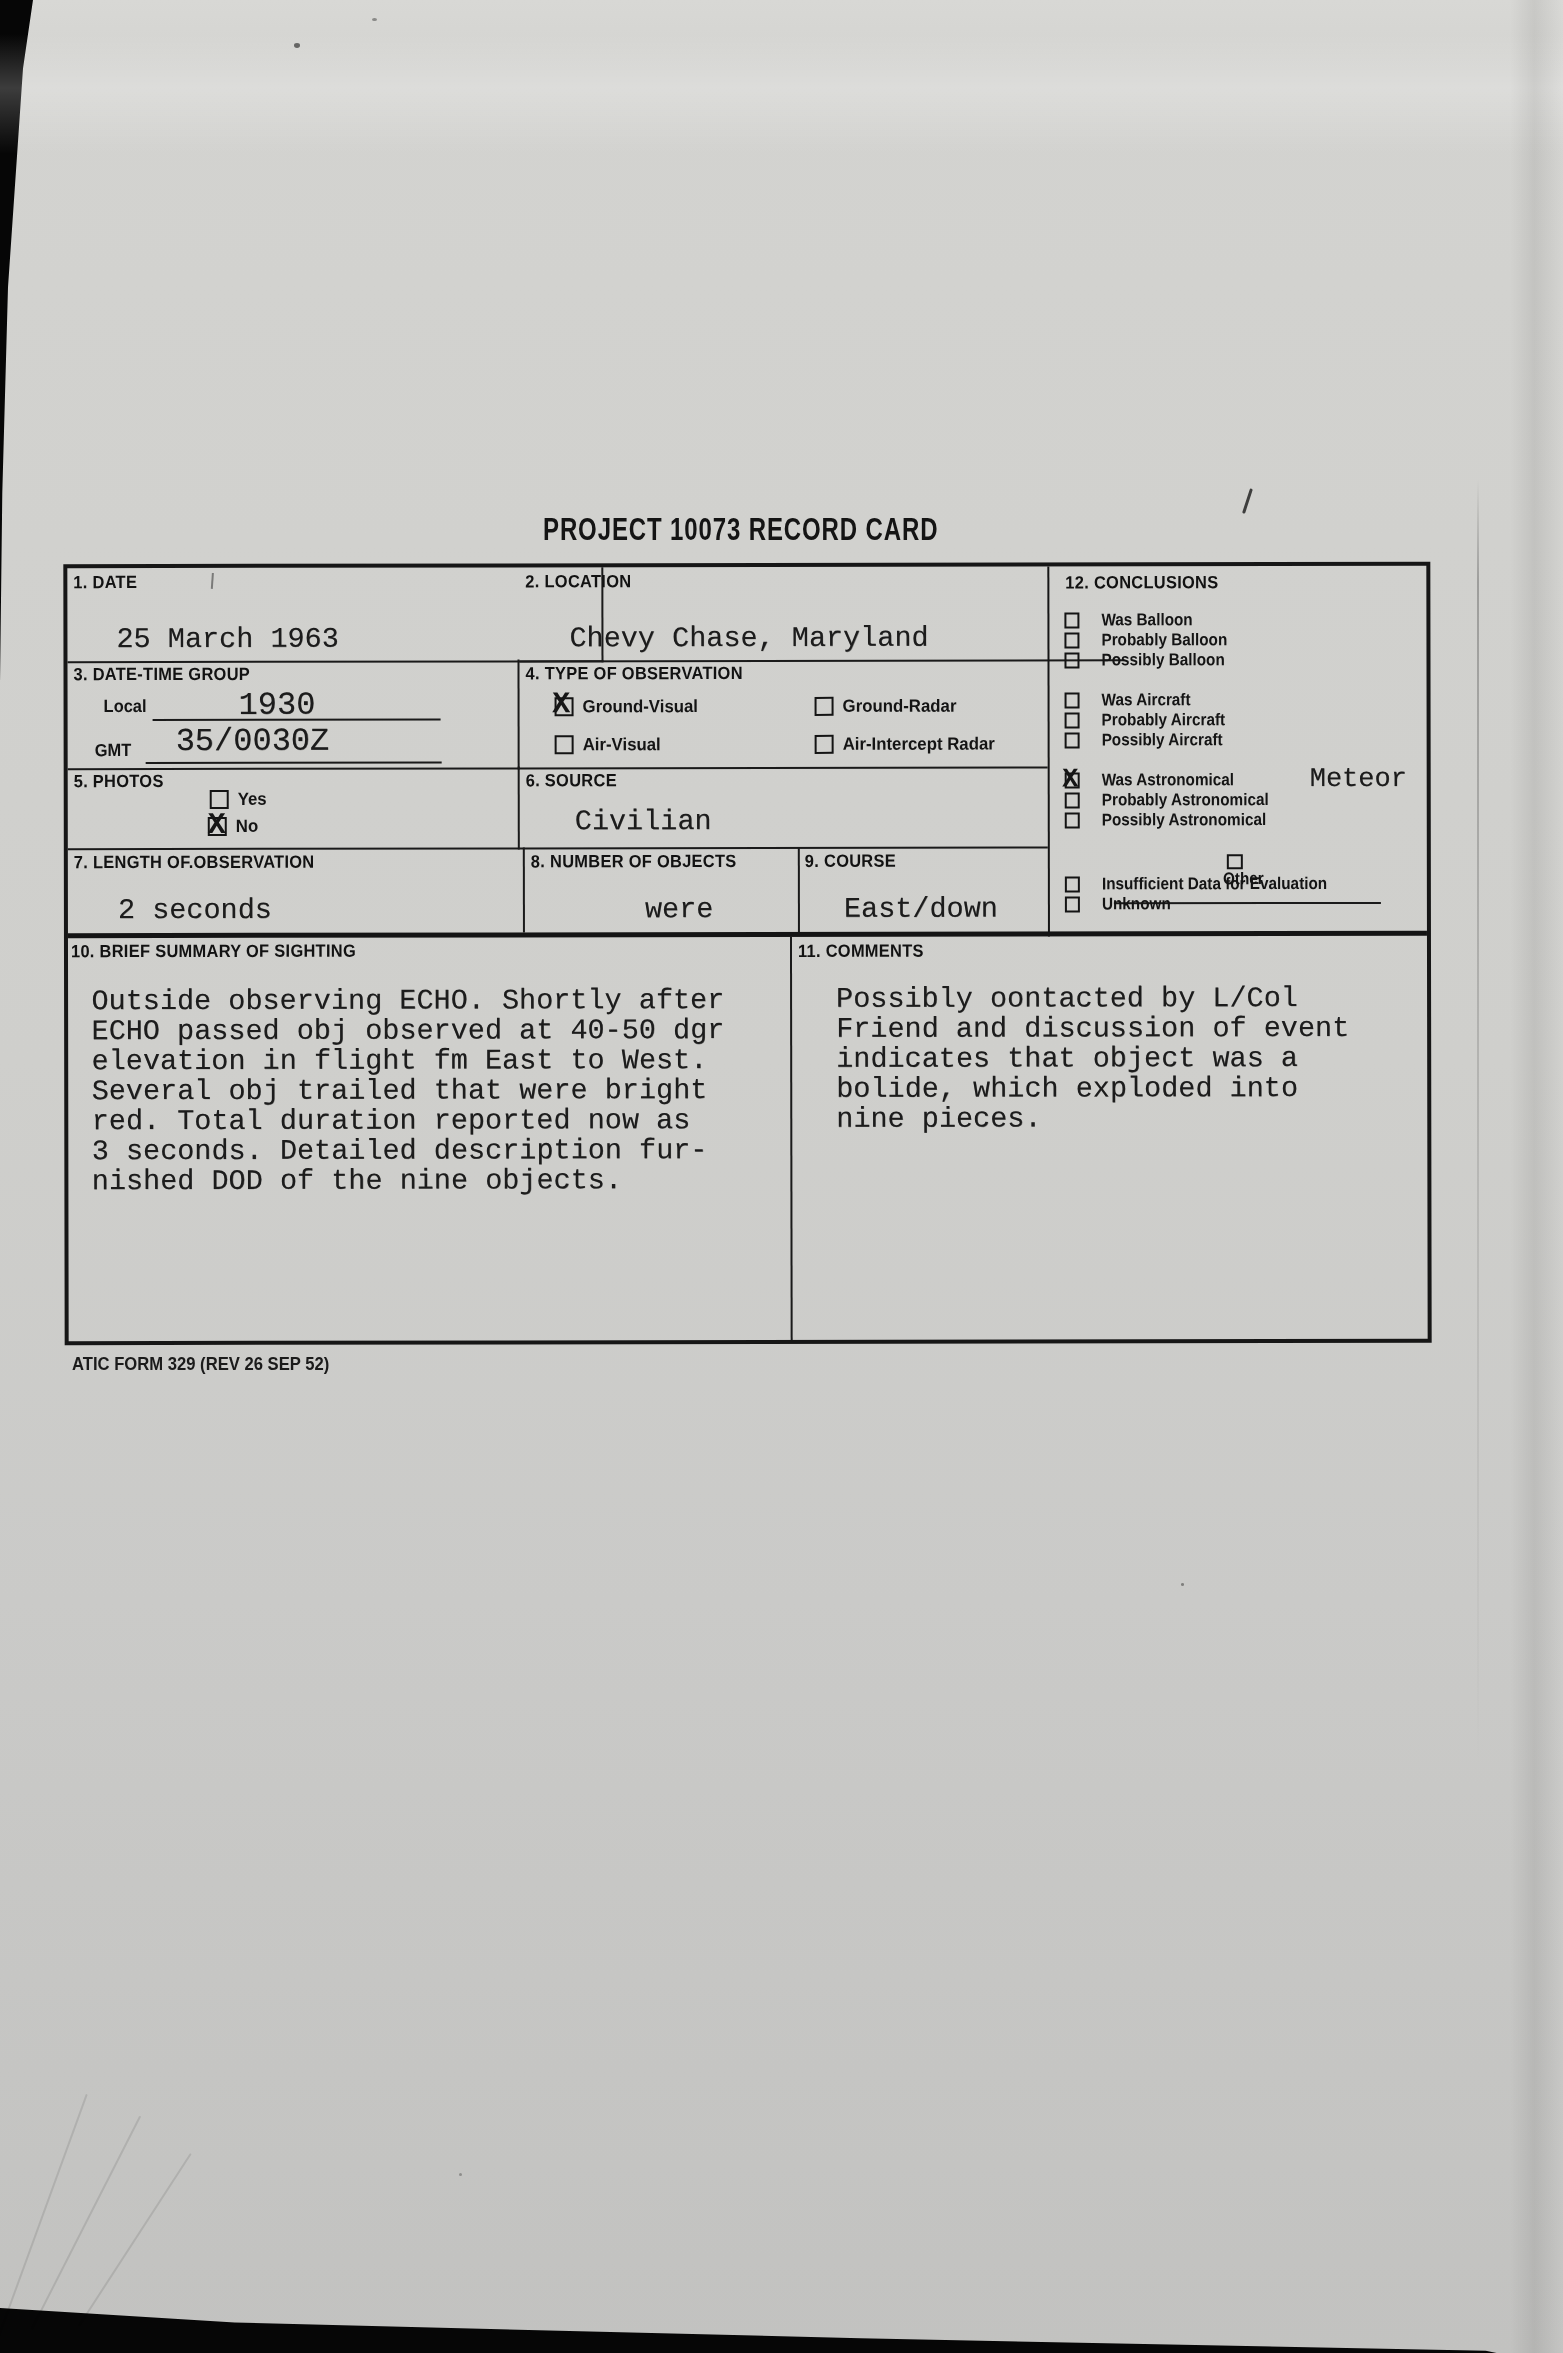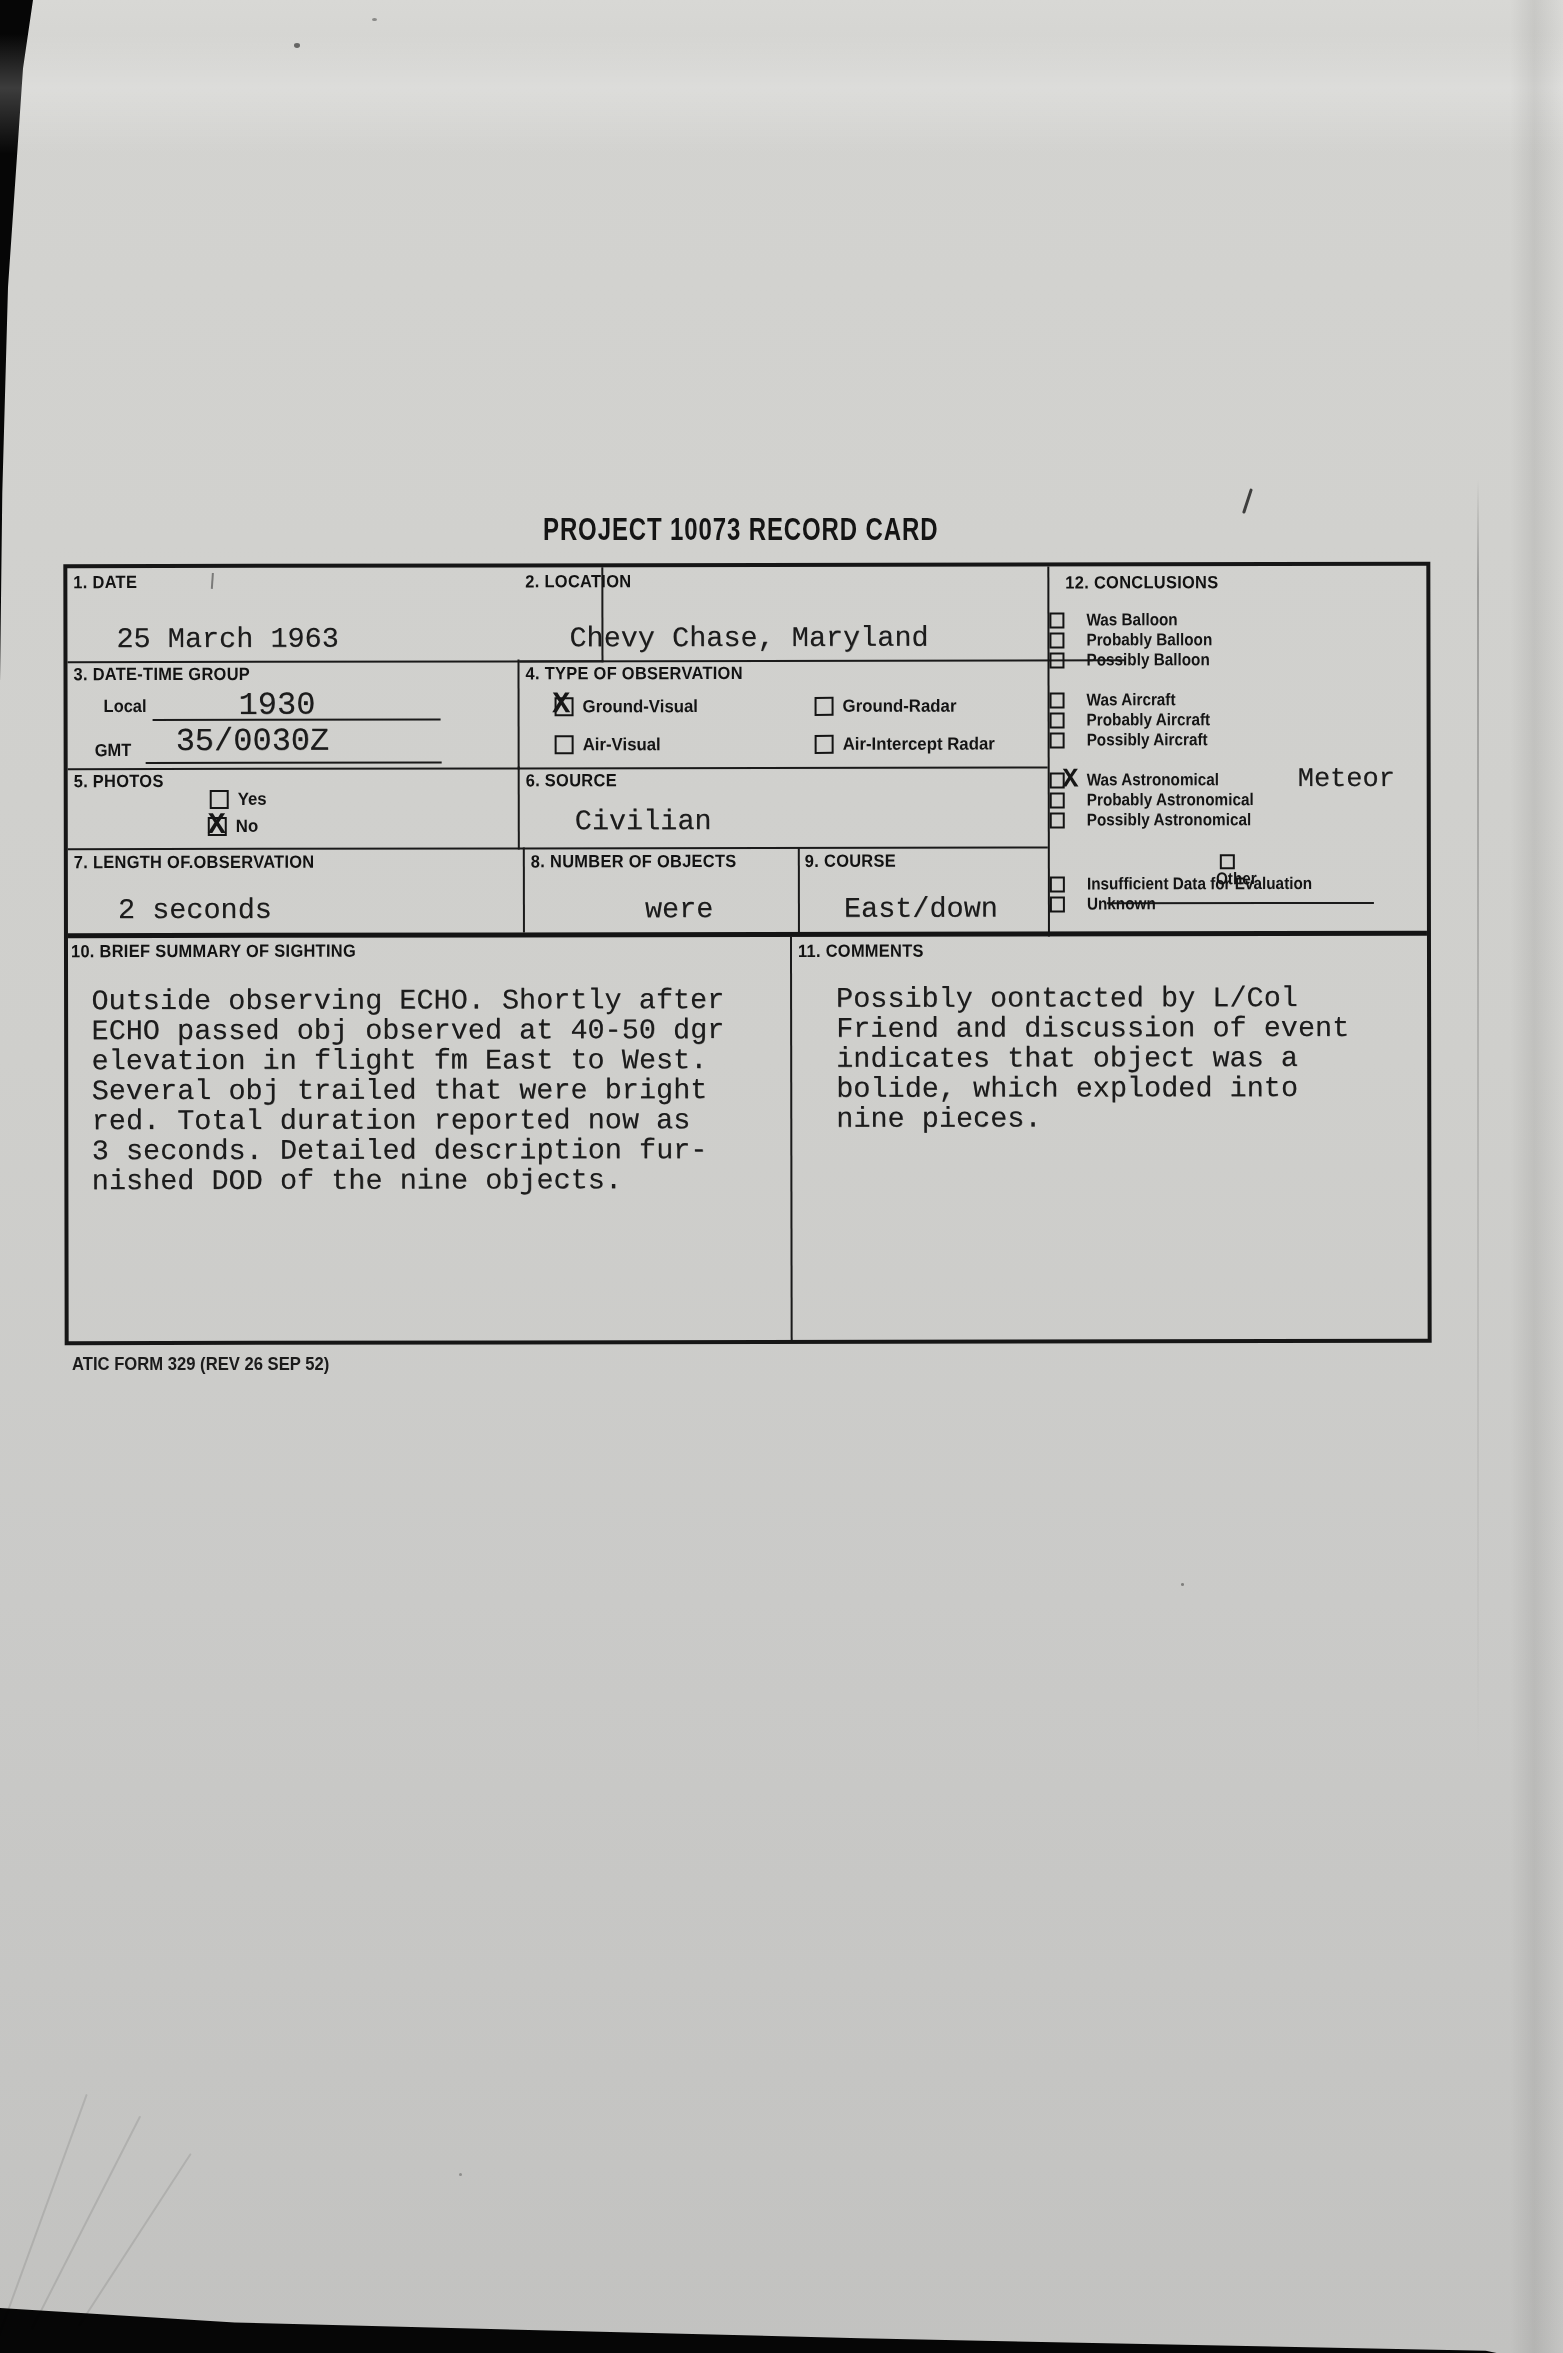--- a/index.html
+++ b/index.html
@@ -69,30 +69,30 @@
   .opt{position:absolute;display:flex;align-items:center;height:23px;}
   .cb{display:inline-block;width:15px;height:15px;border:2.3px solid #141414;margin-right:9px;flex:0 0 auto;}
   .opt-label{font-size:17.7px;font-weight:bold;color:#141414;white-space:nowrap;
     transform:scaleX(.95);transform-origin:left center;}
   .xmark{position:absolute;left:-2.3px;top:-8px;}
   .xmark::after{content:"X";font-family:"Liberation Mono","DejaVu Sans Mono",monospace;
     font-weight:bold;font-size:30px;color:#161616;}
 
   
   .citems{position:absolute;left:0;top:44px;width:100%;}
-  .citem{position:relative;display:flex;align-items:center;height:20px;}
+  .citem{position:relative;display:flex;align-items:center;height:20px;padding-left:15px;}
   .cb-sm{display:inline-block;width:11.4px;height:11.4px;border:2.3px solid #141414;margin-right:21.7px;flex:0 0 auto;}
   .citem .clabel{font-size:17px;font-weight:bold;color:#141414;white-space:nowrap;
     transform:scaleX(.9);transform-origin:left center;}
   .gap{margin-top:20px;}
   .gap2{margin-top:24px;flex-direction:column;}
   .cxmark{position:absolute;left:12.5px;top:-5.7px;}
   .cxmark::after{content:"X";font-family:"Liberation Mono","DejaVu Sans Mono",monospace;
     font-weight:bold;font-size:27px;color:#161616;}
-  .annotation{position:absolute;left:248px;top:-5.7px;font-family:"Liberation Mono","DejaVu Sans Mono",monospace;
+  .annotation{position:absolute;left:260px;top:-5.7px;font-family:"Liberation Mono","DejaVu Sans Mono",monospace;
     font-size:27px;color:#1c1c1c;text-shadow:0.3px 0.3px 0.4px rgba(25,25,25,.45);}
   .other-line{flex:0 0 auto;width:267px;height:12.5px;border-bottom:2.3px solid #1a1a1a;margin-left:3.4px;}
 </style>
 </head>
 <body>
 
 <div class="canvas">
 
   <div class="edge-left"></div>
   <div class="edge-bottom"></div>

